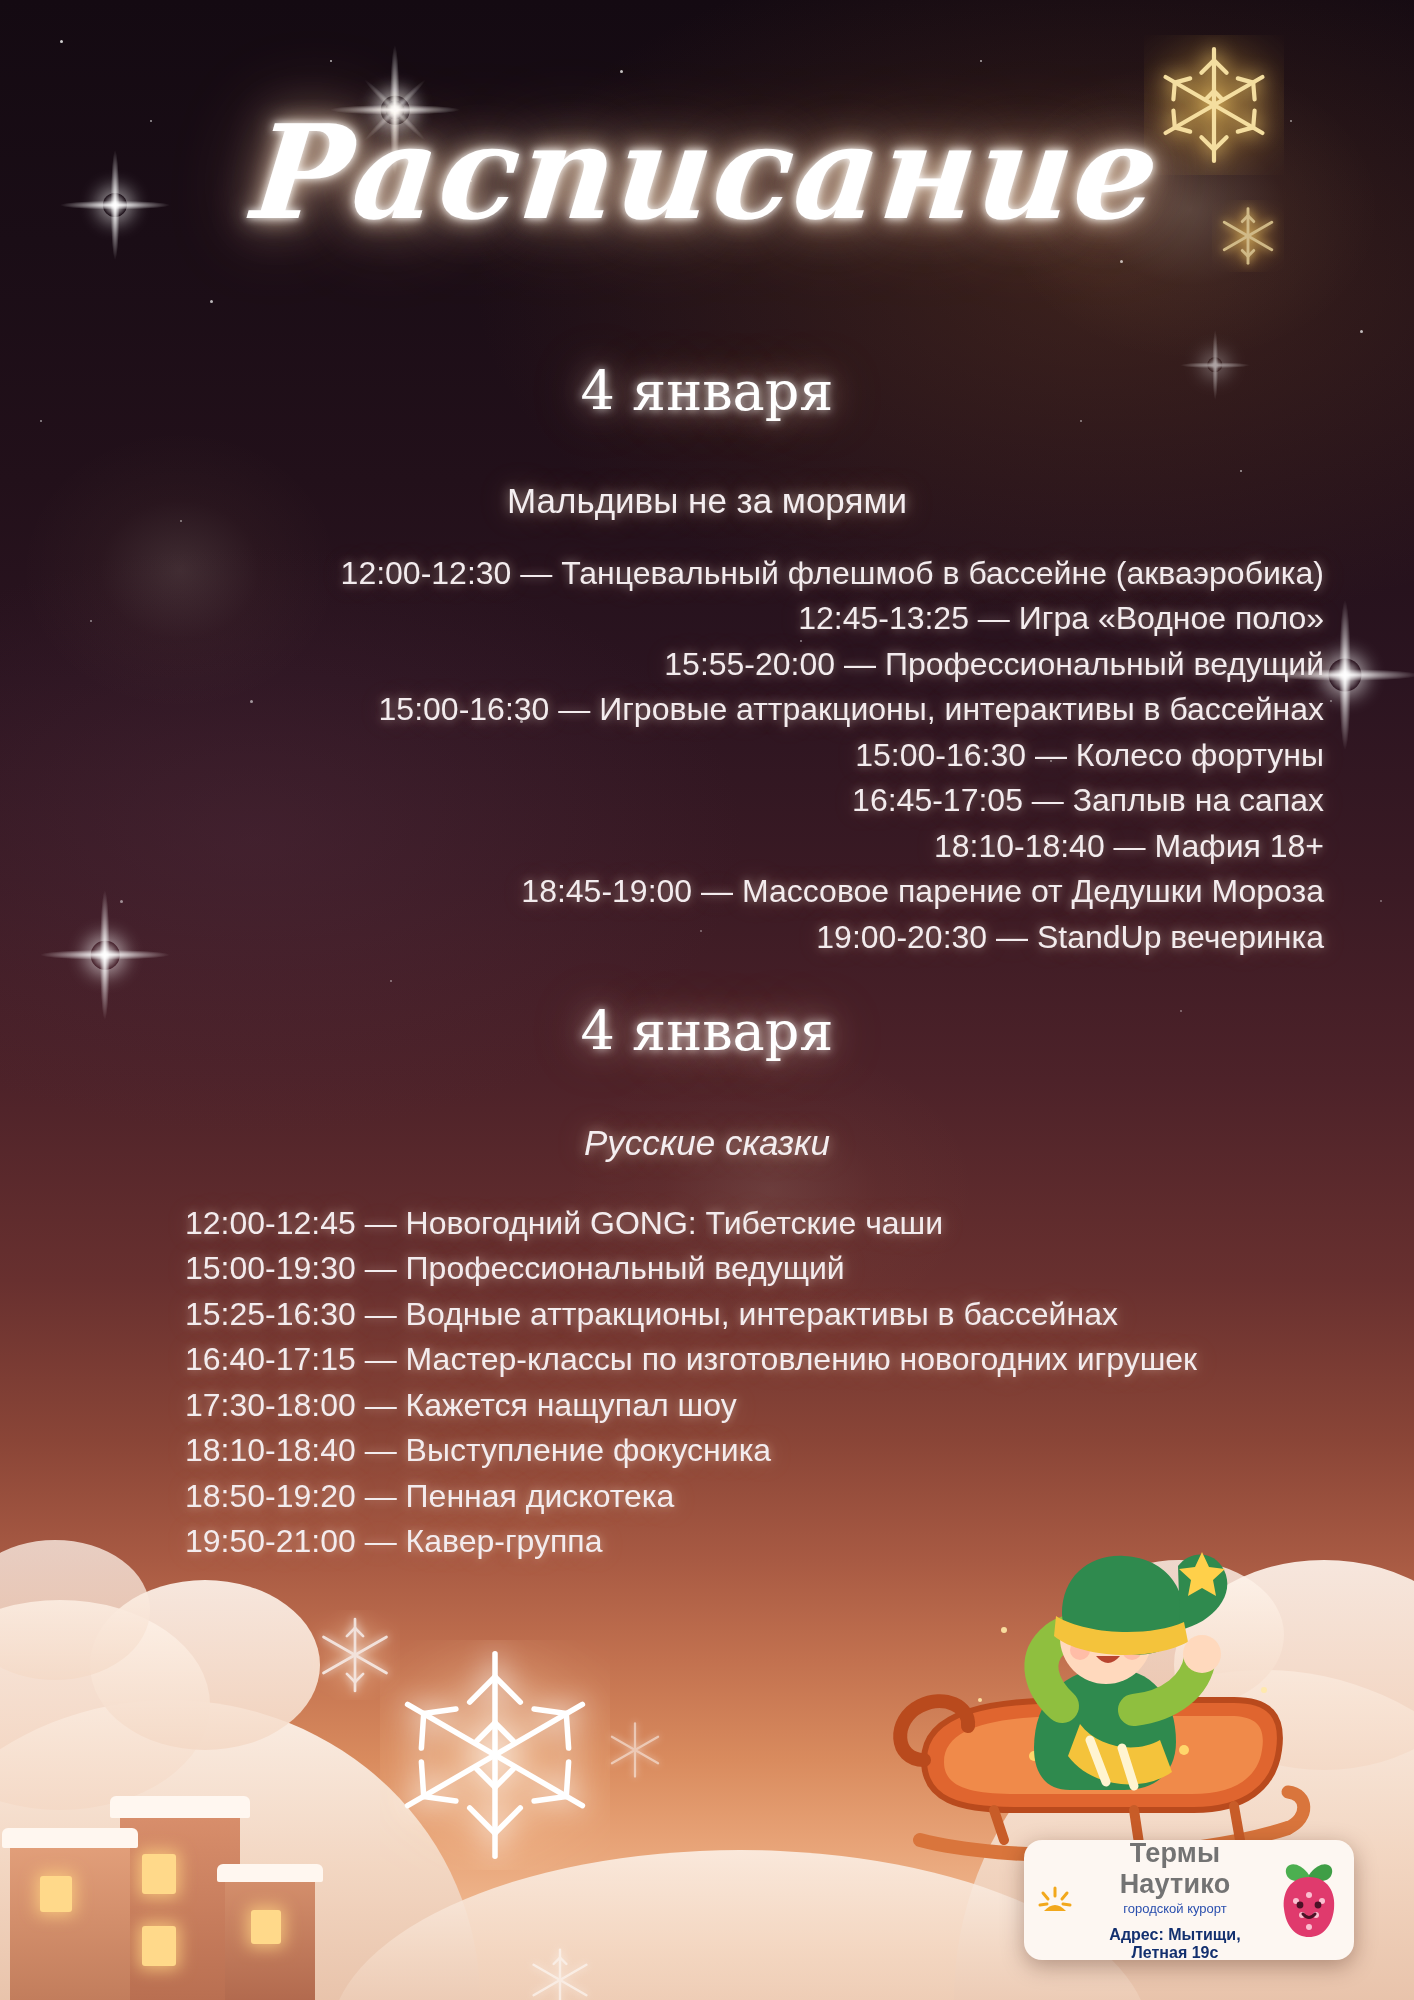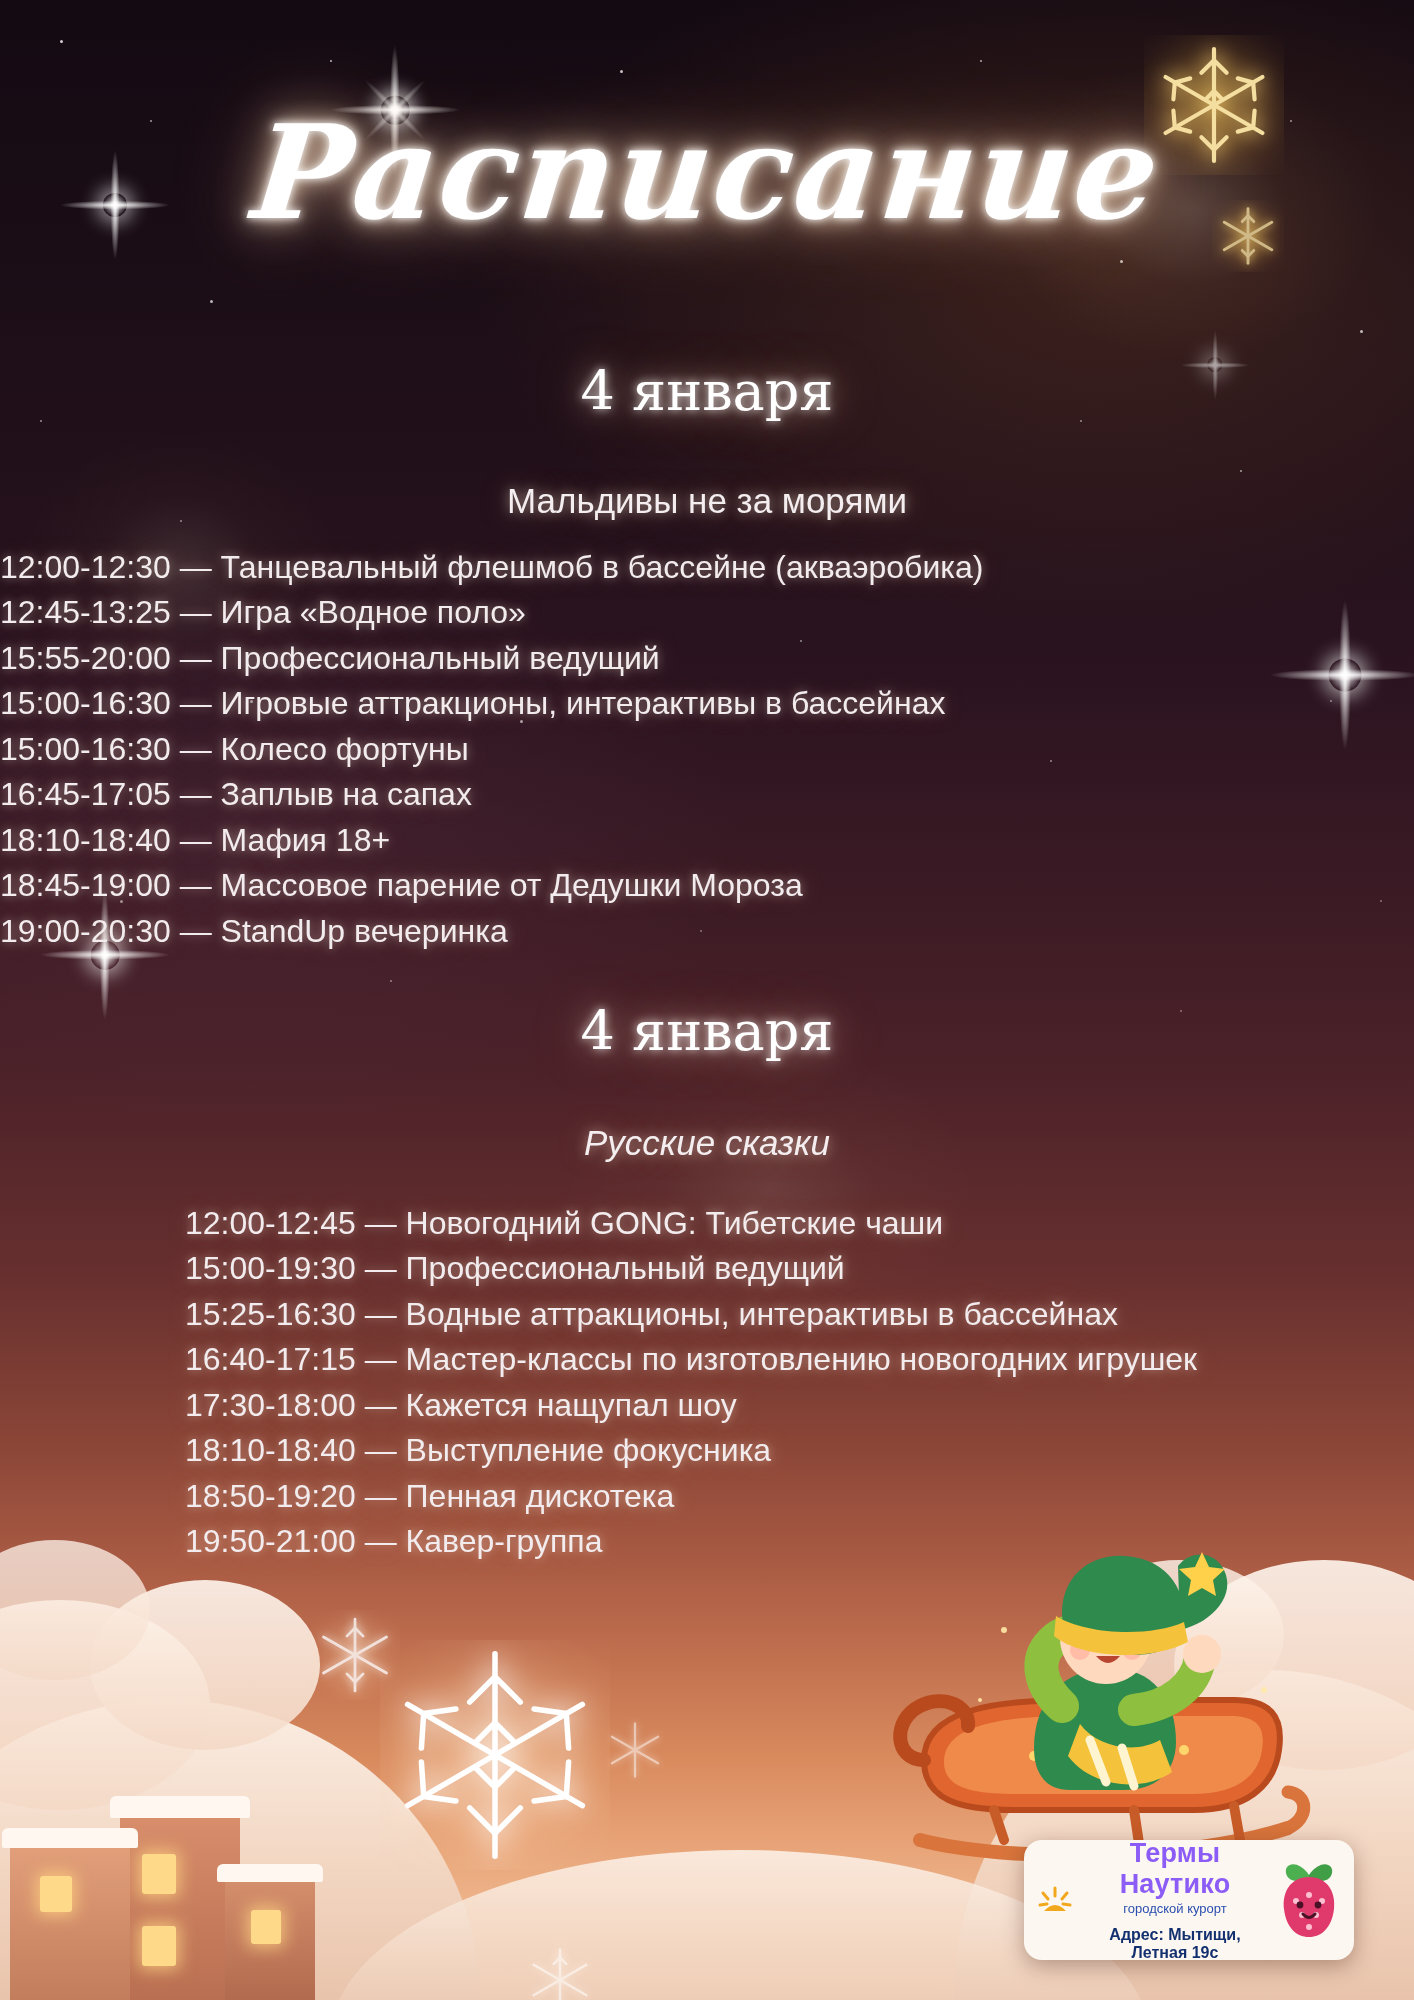--- a/index.html
+++ b/index.html
@@ -126,21 +126,21 @@
     font-family: "Liberation Sans", sans-serif;
     font-size: 32px;
     line-height: 1.42;
     color: #f3ecee;
     text-shadow: 0 0 10px rgba(255,240,225,0.45), 0 0 26px rgba(255,200,170,0.28);
   }
   .schedule li { white-space: normal; }
 
   #day1-block { position: absolute; top: 360px; left: 0; right: 0; }
   #day1-sub   { margin-top: 58px; }
-  #day1-list  { margin-top: 24px; padding-right: 90px; }
+  #day1-list  { margin-top: 30px; padding-right: 90px; text-align: right; }
 
   #day2-block { position: absolute; top: 1000px; left: 0; right: 0; }
   #day2-sub   { margin-top: 60px; font-style: italic; }
   #day2-list  { margin-top: 38px; padding-left: 185px; padding-right: 80px; }
 
   
   .scenery { position: absolute; left: 0; right: 0; bottom: 0; height: 760px; pointer-events: none; }
 
   .snowdrift {
     position: absolute;
@@ -190,21 +190,21 @@
     display: flex;
     align-items: center;
     padding: 10px 14px;
     gap: 8px;
   }
   .logo-text { flex: 1; text-align: center; }
   .logo-name {
     font-family: "Liberation Sans", sans-serif;
     font-weight: 700;
     font-size: 27px;
-    color: #8b5cf6;
+    color: #737373;
     letter-spacing: .2px;
   }
   .logo-sub {
     font-family: "Liberation Sans", sans-serif;
     font-size: 13px;
     color: #2a4fae;
     margin-top: 1px;
   }
   .logo-addr {
     font-family: "Liberation Sans", sans-serif;

